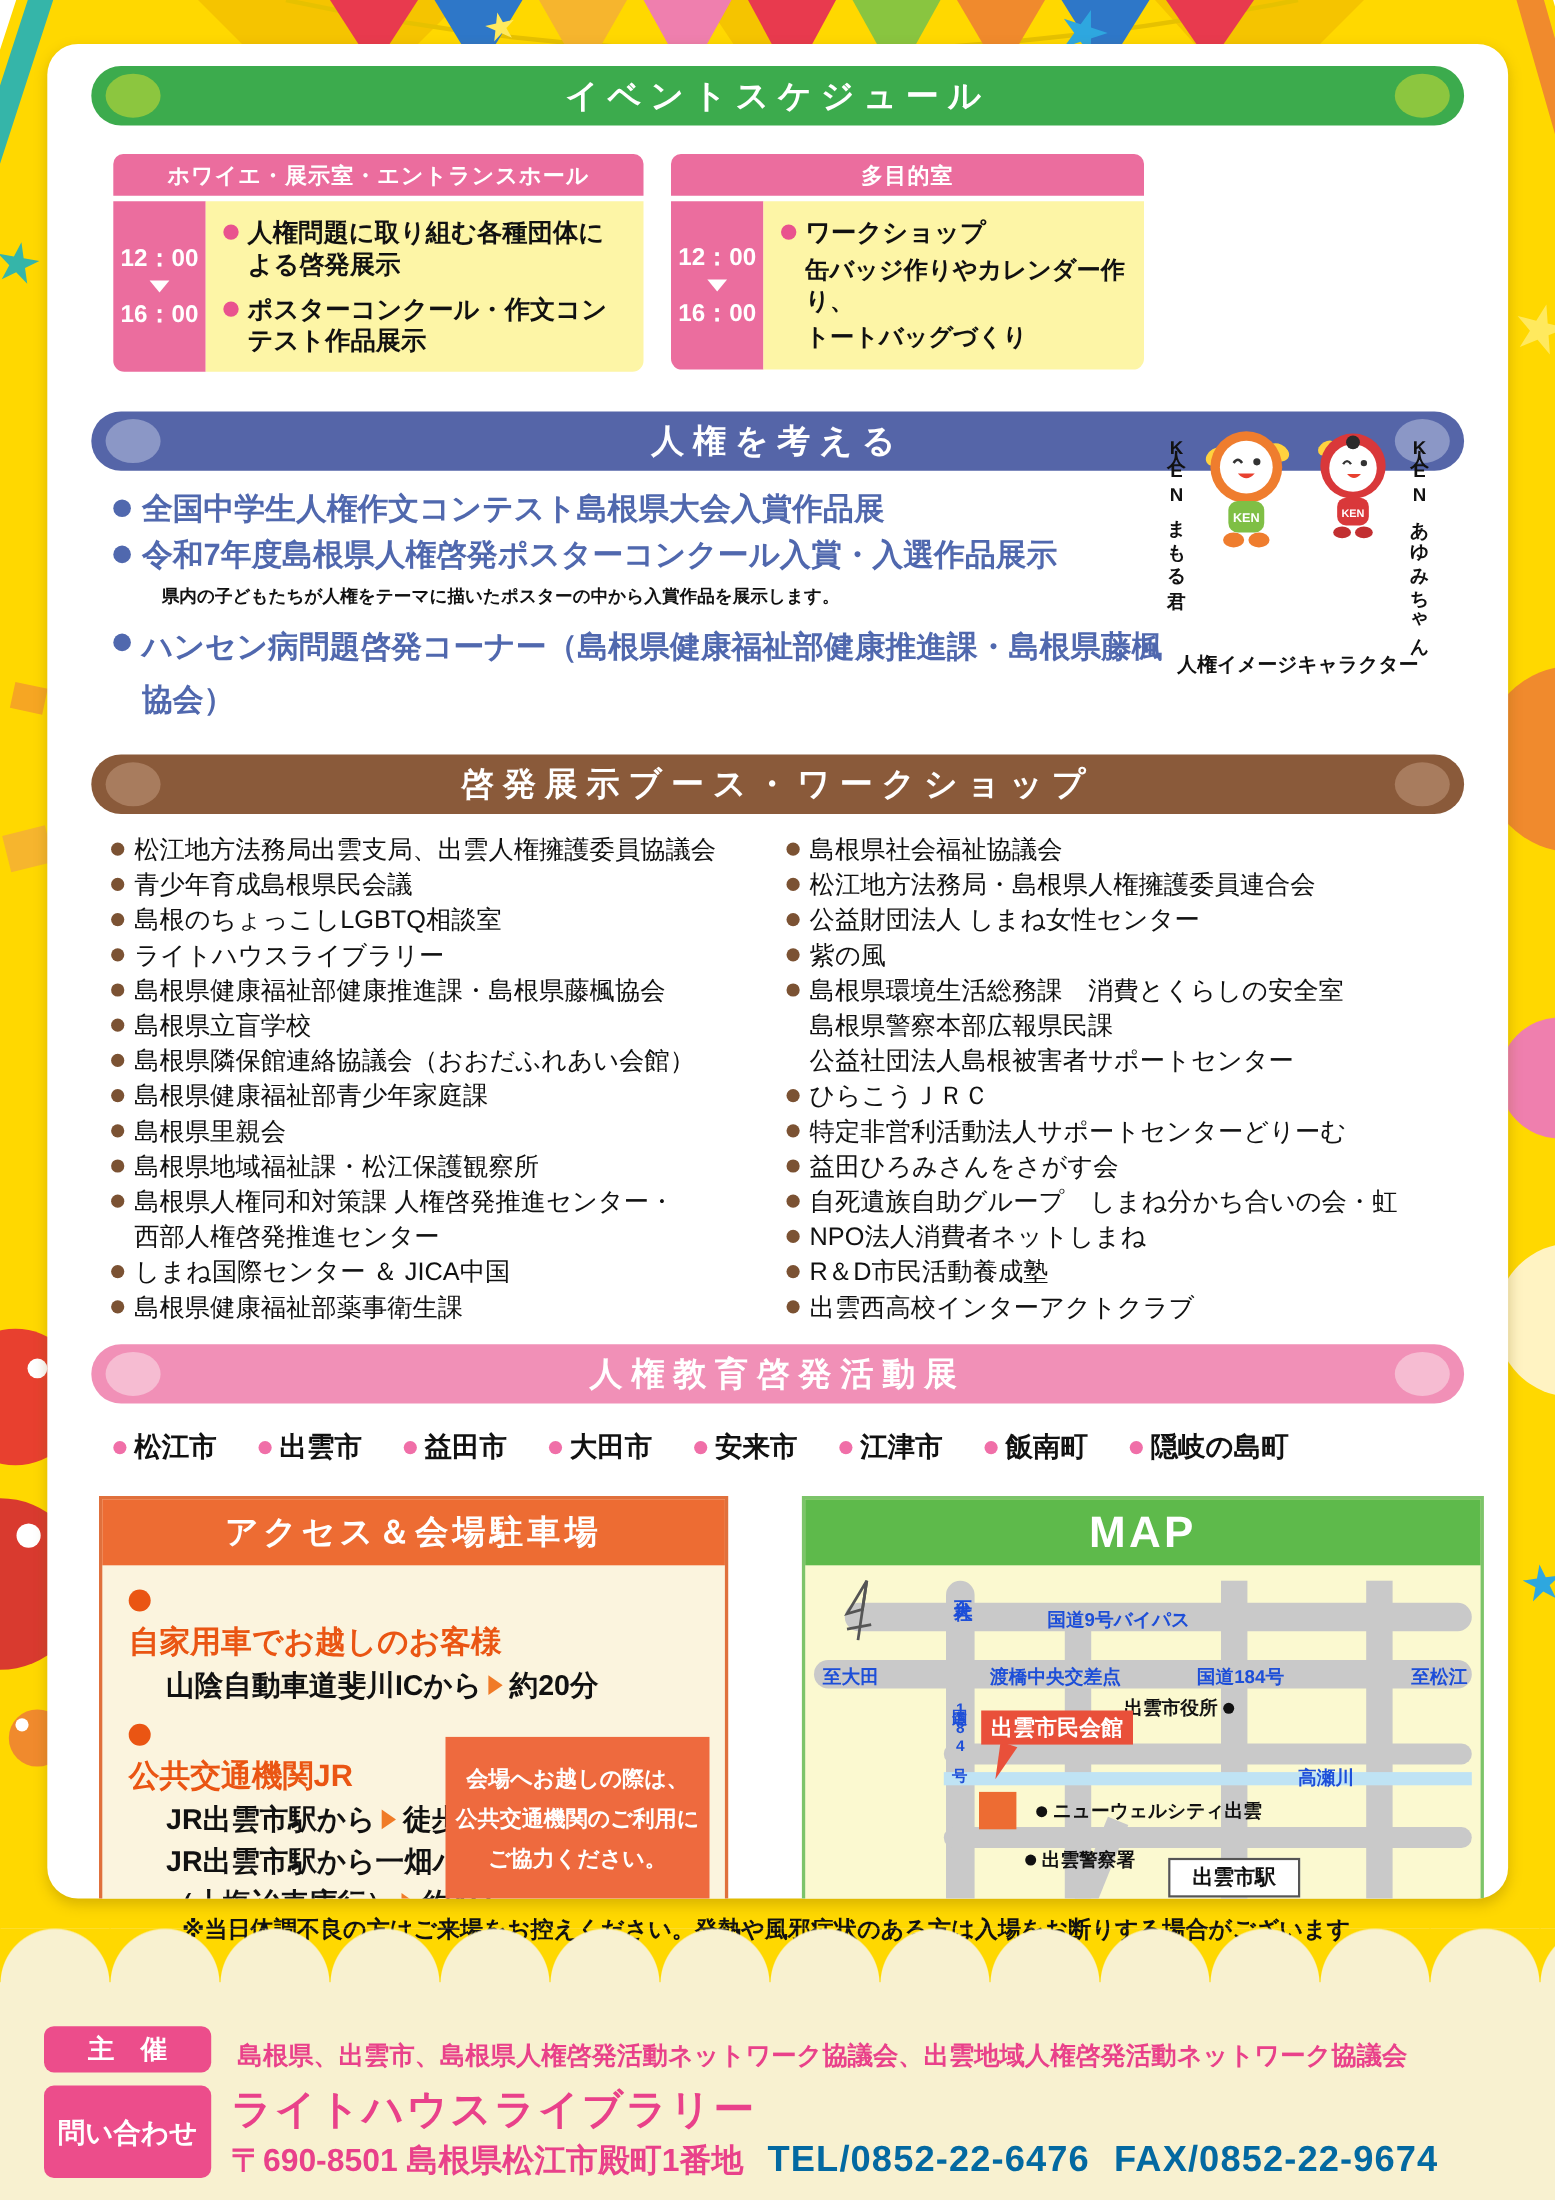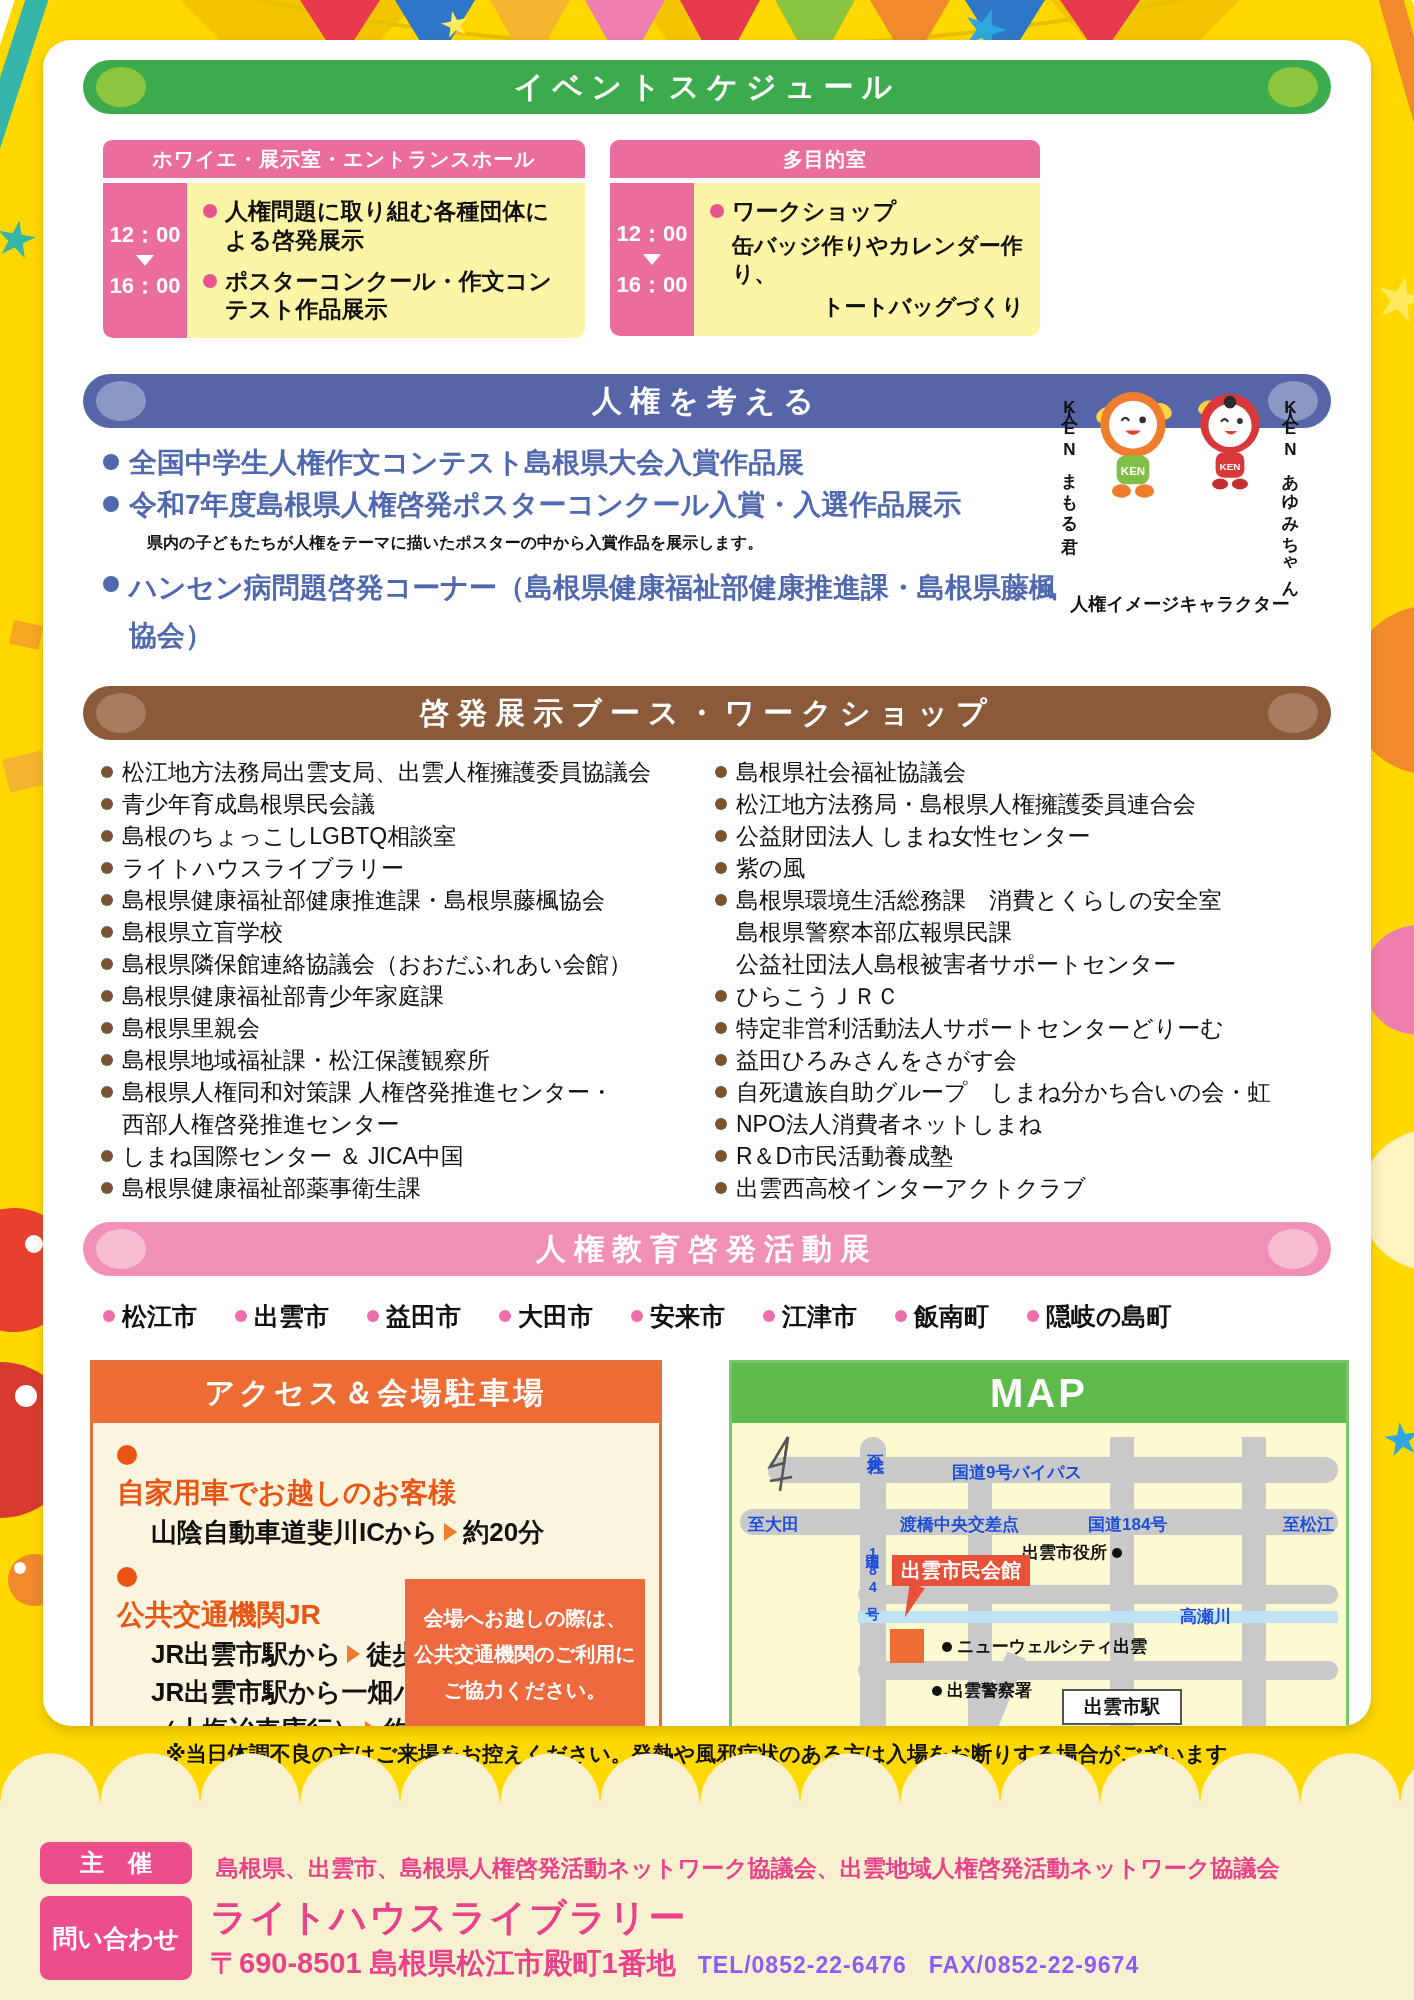--- a/index.html
+++ b/index.html
@@ -108,21 +108,21 @@
   .badge { background:#ec4d8b; color:#fff; border-radius:9px; display:flex; align-items:center; justify-content:center;
            font-weight:bold; flex:none; }
   .org-row { position:absolute; top:40px; left:40px; right:16px; display:flex; gap:24px; align-items:flex-end; }
   .org-row .badge { width:152px; height:42px; font-size:24px; }
   .org-text { font-size:23px; font-weight:bold; color:#e9418a; }
   .contact-row { position:absolute; top:94px; left:40px; right:16px; display:flex; gap:18px; }
   .contact-row .badge { width:152px; height:84px; font-size:25px; }
   .contact-name { font-size:37px; font-weight:bold; color:#e9418a; letter-spacing:2px; line-height:44px; }
   .contact-line { display:flex; align-items:baseline; gap:22px; margin-top:4px; }
   .contact-addr { font-size:29px; font-weight:bold; color:#e9418a; }
-  .contact-tel, .contact-fax { font-size:23px; font-weight:bold; color:#8b5cf6; letter-spacing:1px; }
+  .contact-tel, .contact-fax { font-size:33px; font-weight:bold; color:#0369a1; letter-spacing:1px; }
 </style>
 </head>
 <body>
 
 <div class="page">
 
   <svg class="deco" viewBox="0 0 1414 2000" width="1414" height="2000">
     <defs>
       <path id="star" d="M0,-1 L0.224,-0.309 L0.951,-0.309 L0.363,0.118 L0.588,0.809 L0,0.382 L-0.588,0.809 L-0.363,0.118 L-0.951,-0.309 L-0.224,-0.309 Z"></path>
     </defs>
@@ -211,21 +211,21 @@
           <div class="time-cell">
             <span>12：00</span>
             <span class="tri-down"></span>
             <span>16：00</span>
           </div>
           <div class="yellow-box">
             <div class="sy-item">
               <span class="dot pink"></span>
               <span>ワークショップ</span>
             </div>
-            <div class="ws-details" style="margin-top:-6px;align-items:flex-end;">
+            <div class="ws-details" style="margin-top:-6px;">
 
             <div>缶バッジ作りやカレンダー作り、</div>
                 <div>トートバッグづくり</div>
               </div>
           </div>
         </div>
       </div>
     </div>
 
     <div class="banner blue" style="margin-top:36px;">

